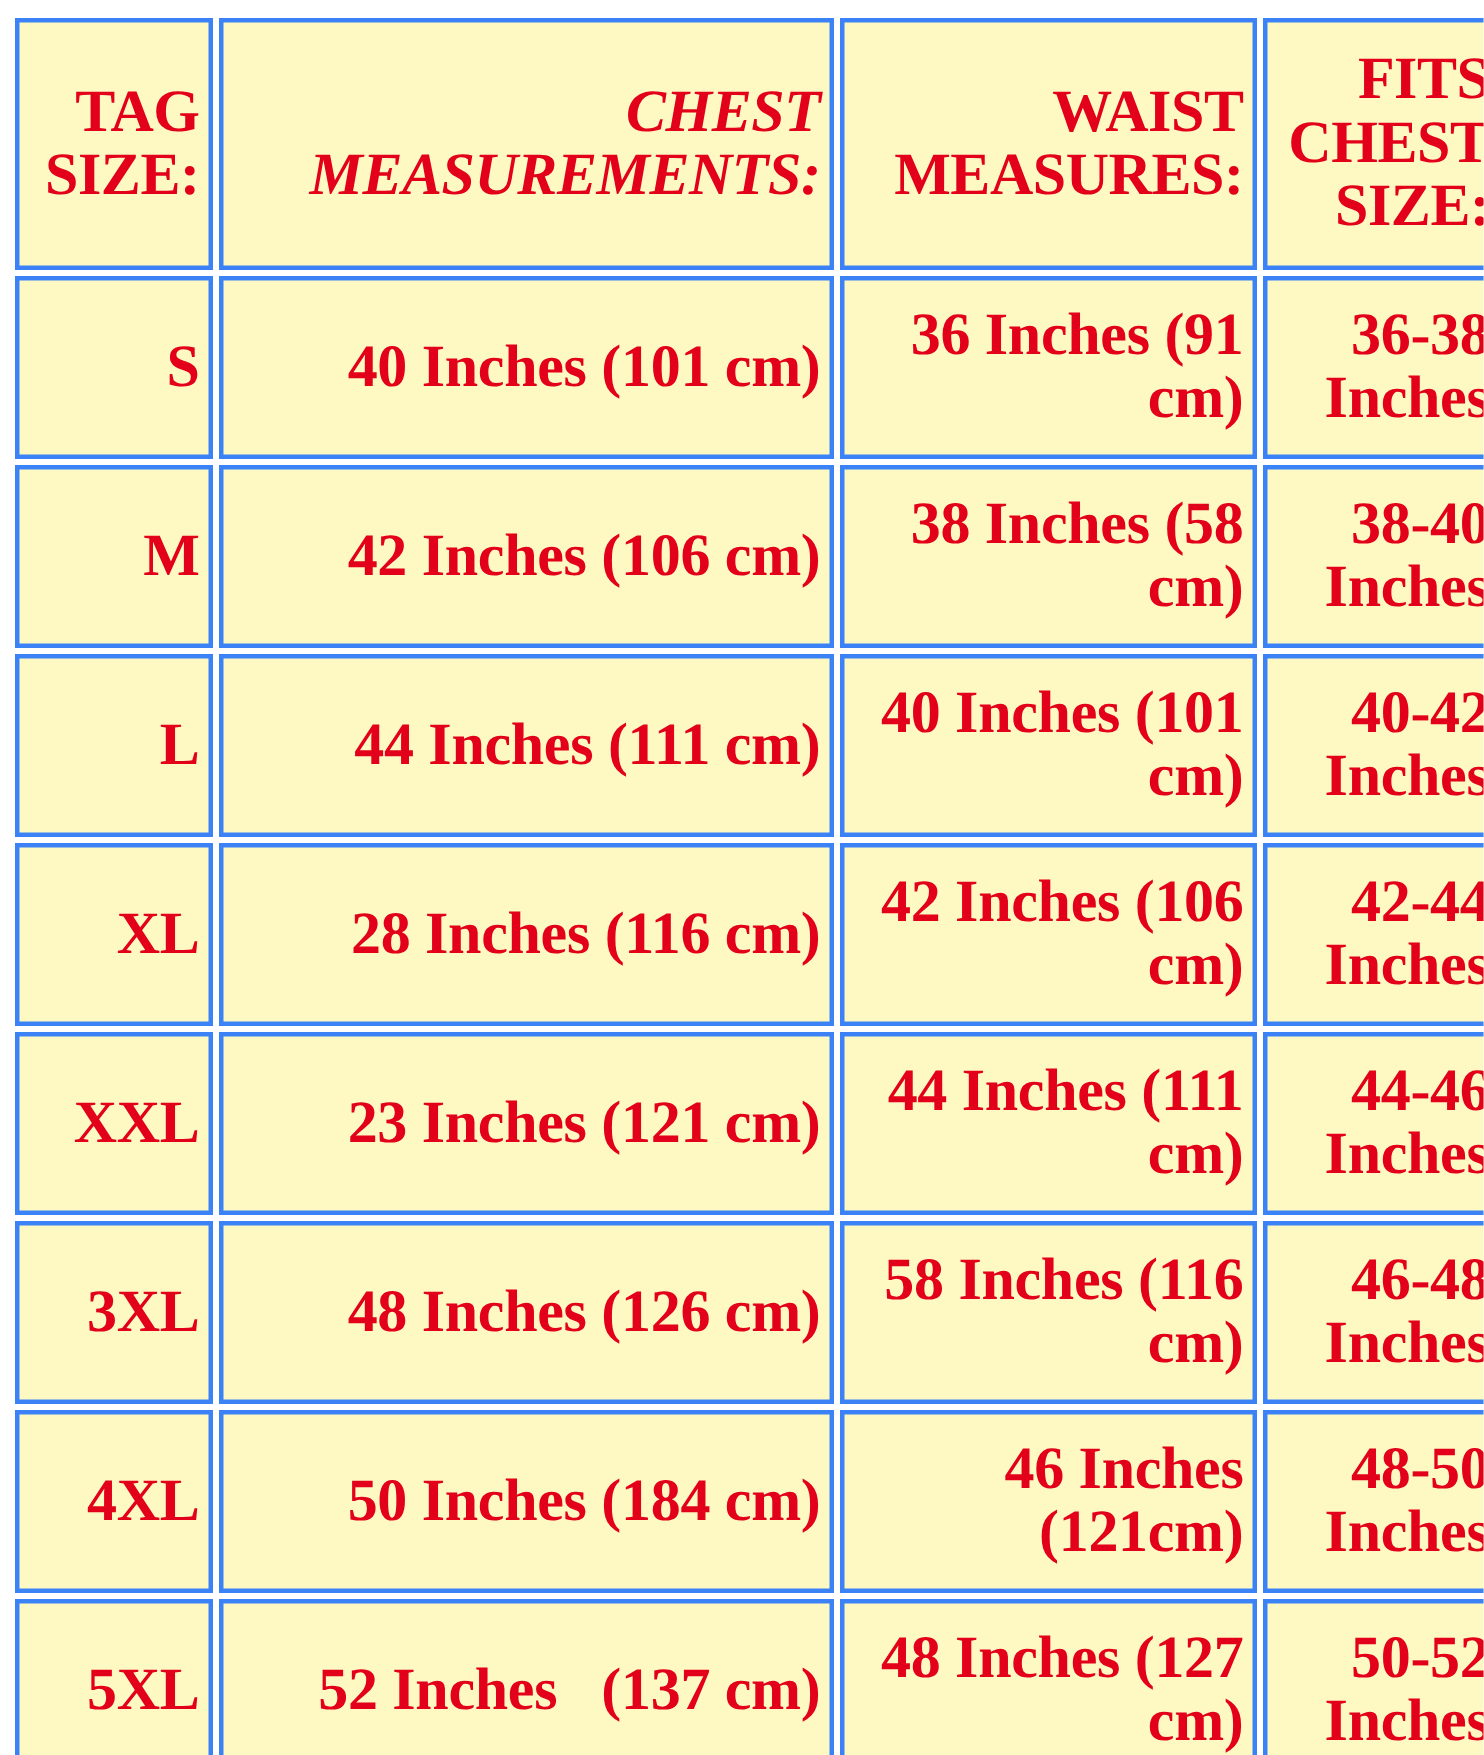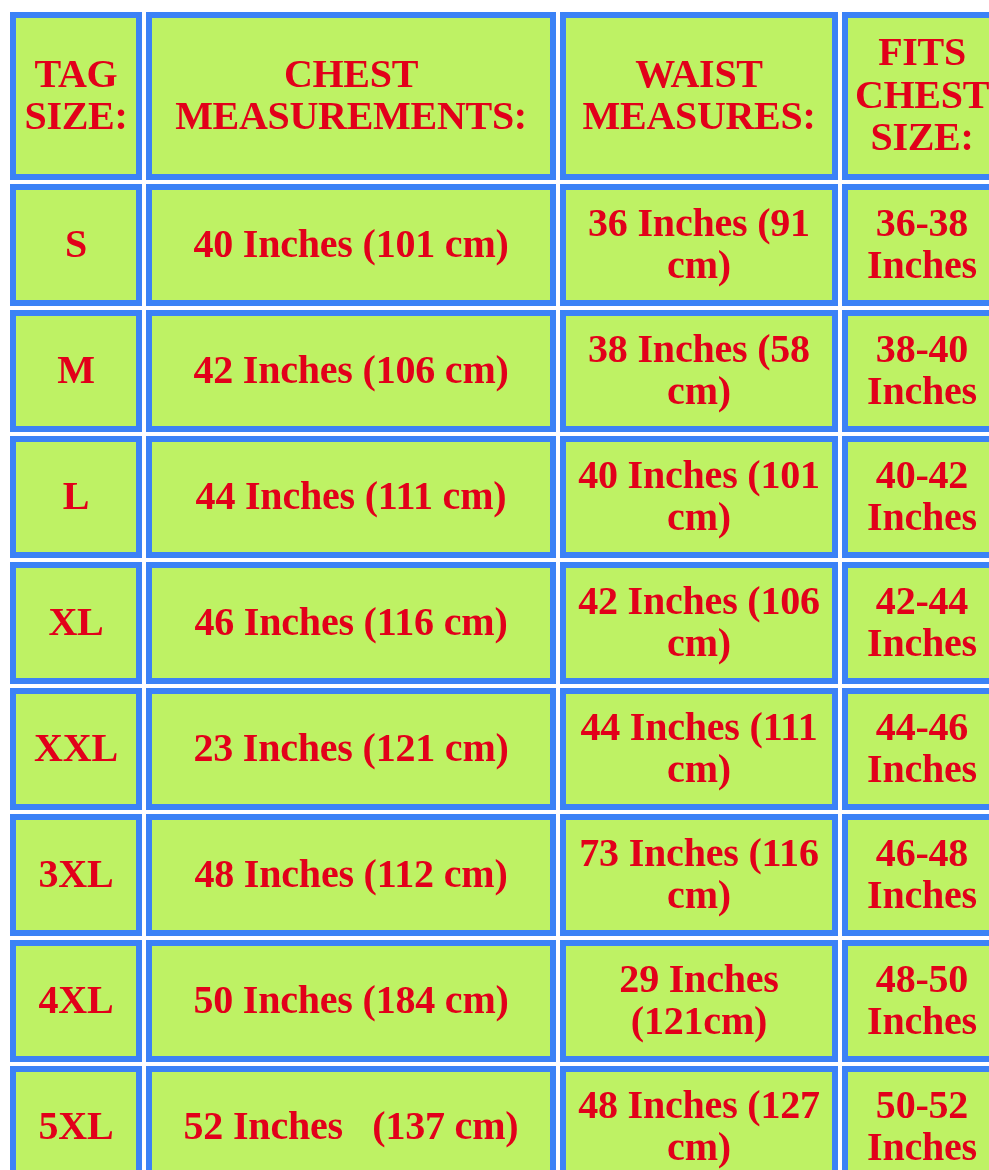--- a/index.html
+++ b/index.html
@@ -21,45 +21,45 @@
   }
   table.size-chart {
     width: 100%;
     height: 100%;
     border-collapse: separate;
     border-spacing: 4px 4px;
     table-layout: fixed;
   }
   table.size-chart td,
   table.size-chart th {
-    border: 6px solid #3b82f6;
-    background: #bef264;
+    border: 3px solid #3b82f6;
+    background: #fef9c3;
     color: #e2001a;
     font-weight: bold;
     font-family: "Liberation Serif", serif;
     vertical-align: middle;
     padding: 2px 6px 4px 6px;
     line-height: 1.06;
-    text-align: center;
+    text-align: right;
     overflow: hidden;
   }
   
   col.c0 { width: 132px; }
   col.c1 { width: 410px; }
   col.c2 { width: 278px; }
   col.c3 { width: 160px; }
 
   thead th {
     font-size: 40px;
     vertical-align: top;
     padding-top: 6px;
     letter-spacing: -0.3px;
   }
   thead th.h-tag  { font-size: 40px; }
-  thead th.h-chest { font-size: 40px; }
+  thead th.h-chest { font-size: 40px; font-style: italic; }
   thead th.h-waist { font-size: 40px; margin-left: 45px; }
   thead th.h-fits  { font-size: 40px; }
 
   tbody td {
     font-size: 40px;
     letter-spacing: -0.2px;
   }
   tbody td.tag   { font-size: 40px; vertical-align: middle; }
   tbody td.chest { font-size: 40px; vertical-align: middle; }
   tbody td.waist { font-size: 40px; vertical-align: middle; }
@@ -103,40 +103,40 @@
         <td class="fits">38-40 Inches</td>
       </tr>
       <tr>
         <td class="tag">L</td>
         <td class="chest">44 Inches (111 cm)</td>
         <td class="waist">40 Inches (101 cm)</td>
         <td class="fits">40-42 Inches</td>
       </tr>
       <tr>
         <td class="tag">XL</td>
-        <td class="chest">46 Inches (116 cm)</td>
+        <td class="chest">28 Inches (116 cm)</td>
         <td class="waist">42 Inches (106 cm)</td>
         <td class="fits">42-44 Inches</td>
       </tr>
       <tr>
         <td class="tag">XXL</td>
         <td class="chest">23 Inches (121 cm)</td>
         <td class="waist">44 Inches (111 cm)</td>
         <td class="fits">44-46 Inches</td>
       </tr>
       <tr>
         <td class="tag">3XL</td>
-        <td class="chest">48 Inches (112 cm)</td>
-        <td class="waist">73 Inches (116 cm)</td>
+        <td class="chest">48 Inches (126 cm)</td>
+        <td class="waist">58 Inches (116 cm)</td>
         <td class="fits">46-48 Inches</td>
       </tr>
       <tr>
         <td class="tag">4XL</td>
         <td class="chest">50 Inches (184 cm)</td>
-        <td class="waist">29 Inches (121cm)</td>
+        <td class="waist">46 Inches (121cm)</td>
         <td class="fits">48-50 Inches</td>
       </tr>
       <tr>
         <td class="tag">5XL</td>
         <td class="chest nowrapish">52 Inches   (137 cm)</td>
         <td class="waist">48 Inches (127 cm)</td>
         <td class="fits">50-52 Inches</td>
       </tr>
     </tbody>
   </table>

